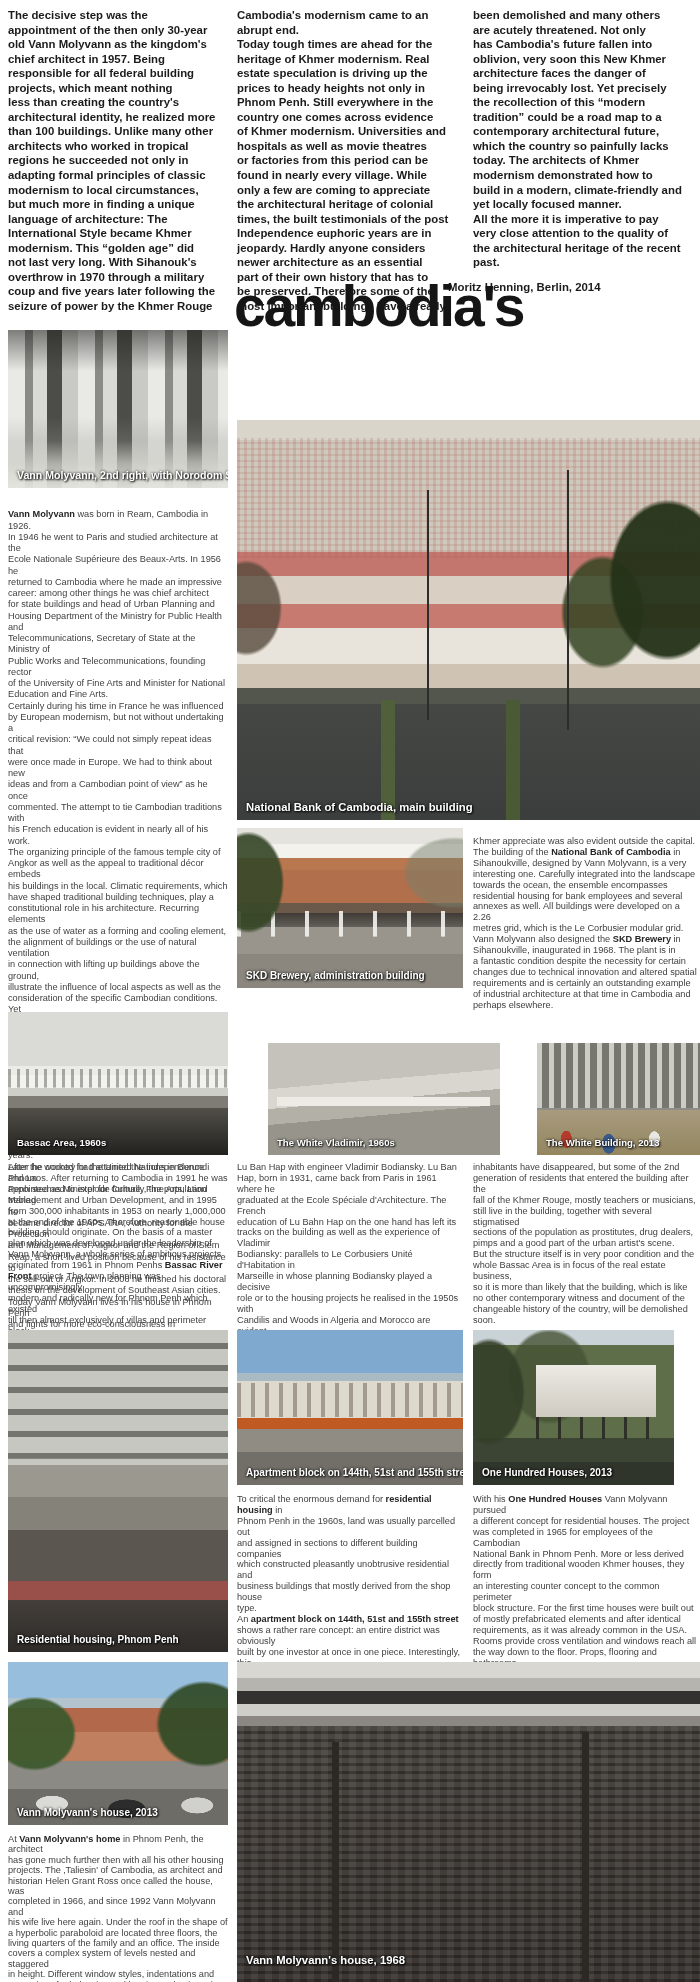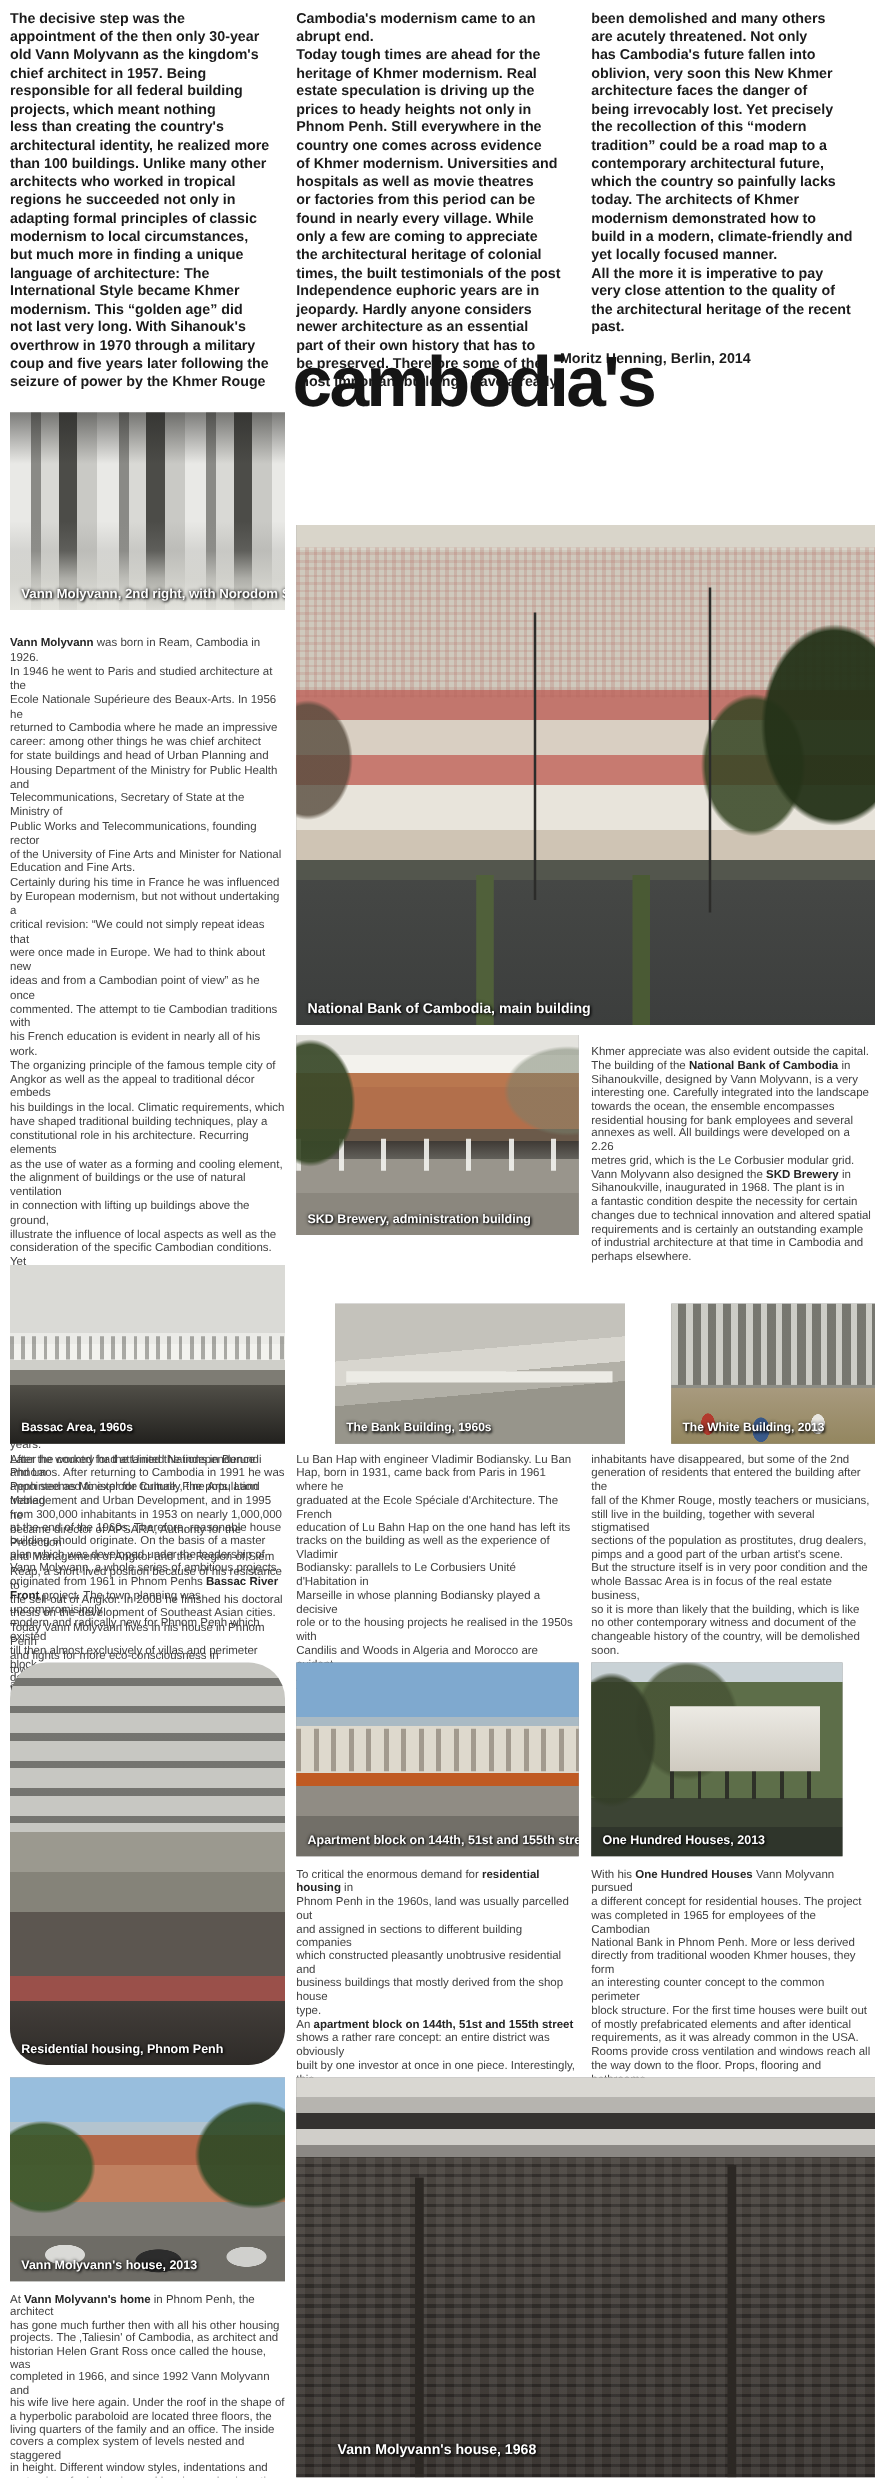--- a/index.html
+++ b/index.html
@@ -249,21 +249,21 @@
 a fantastic condition despite the necessity for certain
 changes due to technical innovation and altered spatial
 requirements and is certainly an outstanding example
 of industrial architecture at that time in Cambodia and
 perhaps elsewhere.</span></p>
 
 <div class="photo" id="ph-bassac" style="left:8px;top:1012px;width:220px;height:143px;">
   <span class="cap" style="font-size:9.6px;">Bassac Area, 1960s</span>
 </div>
 <div class="photo" id="ph-wb1960" style="left:268px;top:1043px;width:232px;height:112px;">
-  <span class="cap" style="font-size:9.6px;">The Bank Building, 1960s</span>
+  <span class="cap" style="font-size:9.6px;">The White Vladimir, 1960s</span>
 </div>
 <div class="photo" id="ph-wb2013" style="left:537px;top:1043px;width:163px;height:112px;">
   <span class="cap" style="font-size:9.6px;">The White Building, 2013</span>
 </div>
 
 <p class="body abs" style="left:8px;top:1162px;margin:0;"><span>After the country had attained the independence Phnom
 Penh seemed to explode formally, the population trebled
 from 300,000 inhabitants in 1953 on nearly 1,000,000
 at the end of the 1960s. Therefore, reasonable house
 building should originate. On the basis of a master
@@ -300,21 +300,21 @@
 still live in the building, together with several stigmatised
 sections of the population as prostitutes, drug dealers,
 pimps and a good part of the urban artist's scene.
 But the structure itself is in very poor condition and the
 whole Bassac Area is in focus of the real estate business,
 so it is more than likely that the building, which is like
 no other contemporary witness and document of the
 changeable history of the country, will be demolished
 soon.</p>
 
-<div class="photo" id="ph-residential" style="left:8px;top:1330px;width:220px;height:322px;border-radius:29px;">
+<div class="photo" id="ph-residential" style="left:8px;top:1330px;width:220px;height:322px;">
   <span class="cap">Residential housing, Phnom Penh</span>
 </div>
 <div class="photo" id="ph-apartment" style="left:237px;top:1330px;width:226px;height:155px;">
   <span class="cap">Apartment block on 144th, 51st and 155th street</span>
 </div>
 <div class="photo" id="ph-ohh" style="left:473px;top:1330px;width:201px;height:155px;">
   <span class="cap">One Hundred Houses, 2013</span>
 </div>
 
 <p class="body abs" style="left:237px;top:1494px;width:226px;margin:0;"><span>To critical the enormous demand for </span><span class="b">residential housing</span><span> in
@@ -361,14 +361,14 @@
 covers a complex system of levels nested and staggered
 in height. Different window styles, indentations and
 protrusions for balconies and loggias and enigmatic
 outside wall and ceiling elements can at most let assume
 the internal structure. The cubic structure is constructed
 of reinforced concrete and clad in facing bricks.</span></p>
 
 <div class="photo" id="ph-vmh1968" style="left:237px;top:1662px;width:463px;height:320px;">
   <div class="wallpost" style="left:95px;top:80px;height:240px;"></div>
   <div class="wallpost" style="left:345px;top:70px;height:250px;"></div>
-  <span class="cap cap-lg" style="bottom:16px;margin-left:24px;">Vann Molyvann's house, 1968</span>
+  <span class="cap cap-lg" style="bottom:16px;">Vann Molyvann's house, 1968</span>
 </div>
 
 </body></html>

